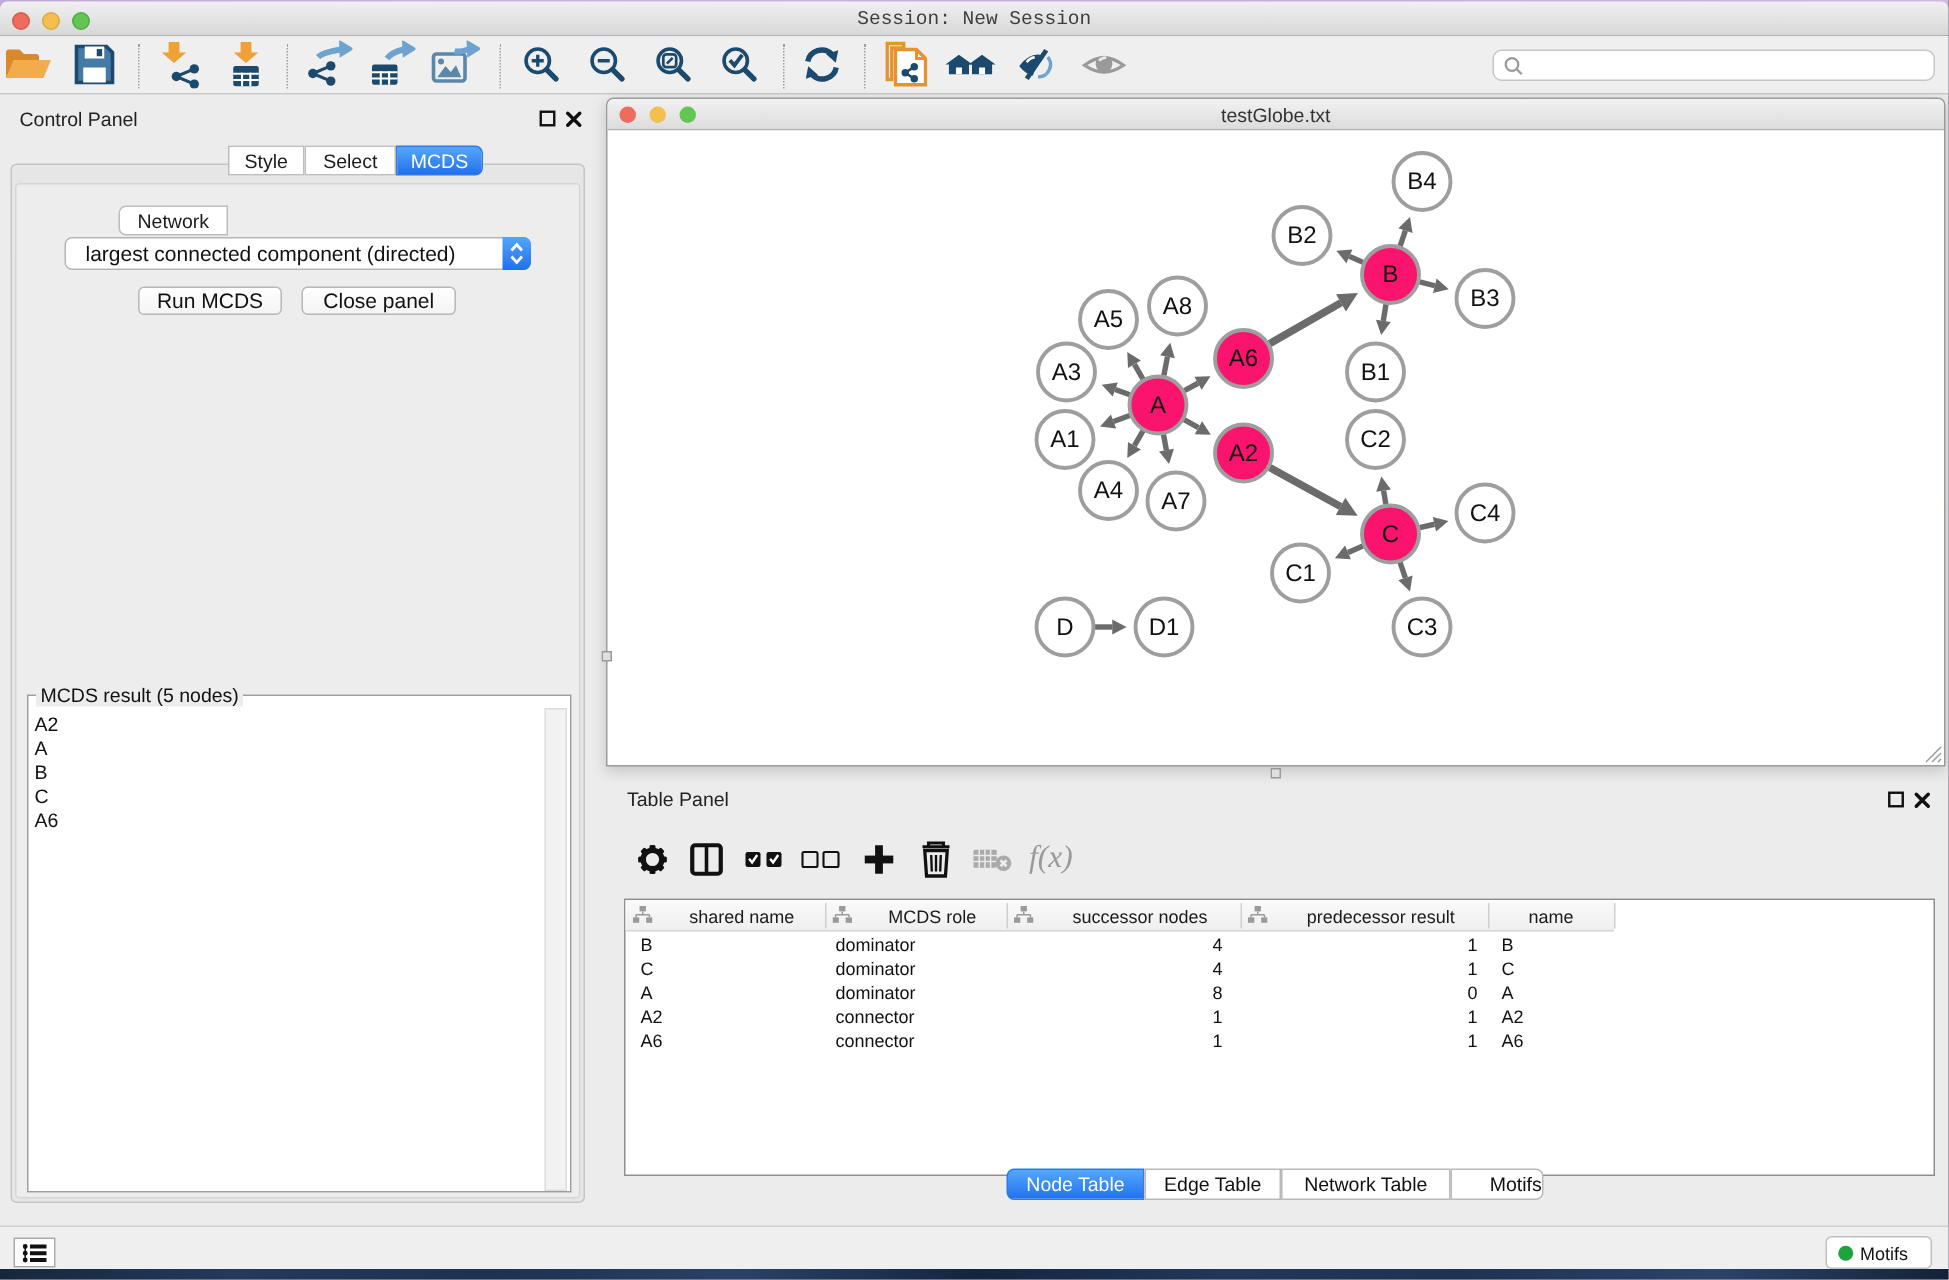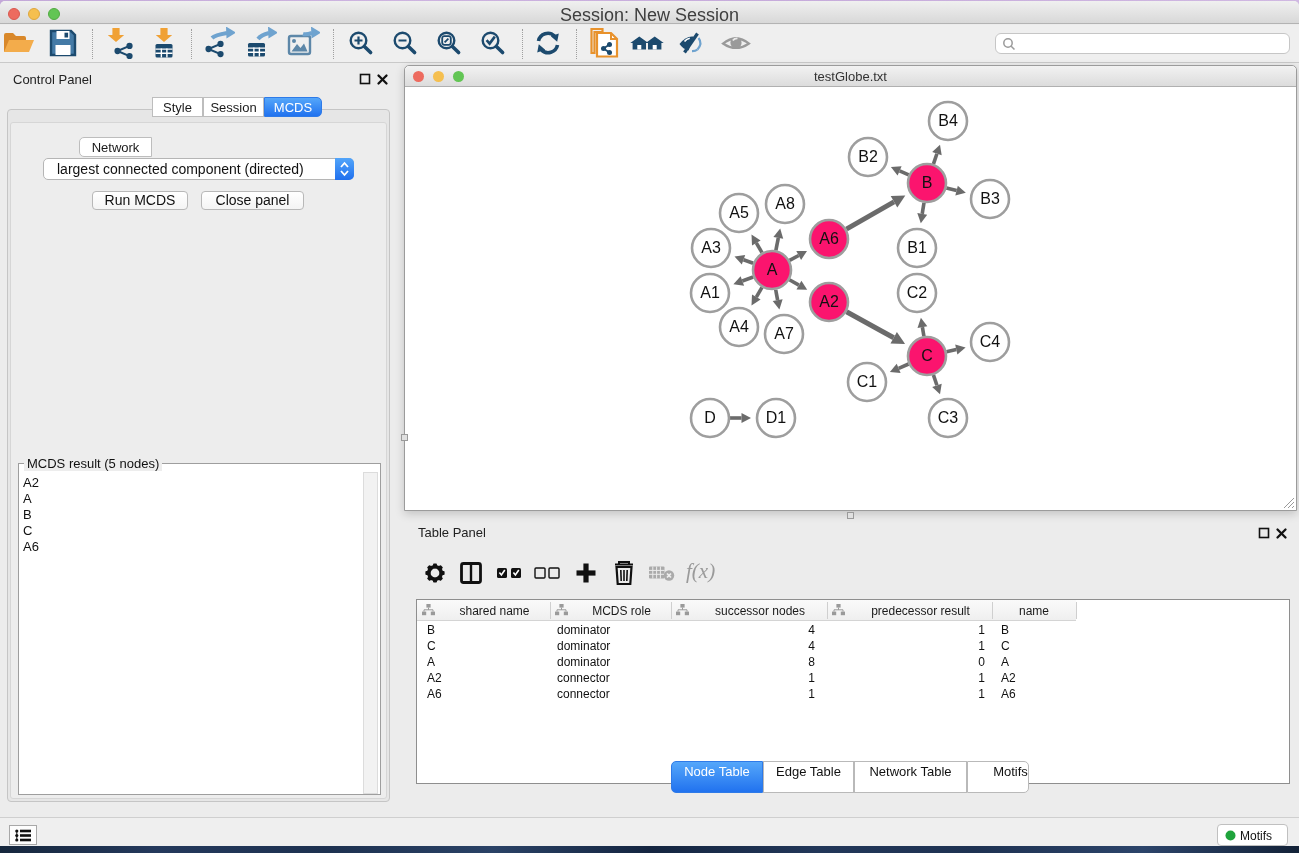--- a/index.html
+++ b/index.html
@@ -5,21 +5,21 @@
 body { font-family:"Liberation Sans",sans-serif; background:#10131c; position:relative; }
 #desk { position:absolute; left:0; top:0; width:1299px; height:853px;
   background:linear-gradient(90deg,#c3a8d8,#cdb4e0 30%,#c6abdb 60%,#d0b8e2); }
 #deskbot { position:absolute; left:0; top:846px; width:1299px; height:7px;
   background:linear-gradient(90deg,#16273d,#24395c 12%,#1d3150 25%,#2a4266 38%,#142540 50%,#223759 63%,#1e3252 75%,#2c446a 88%,#132238); }
 #app { position:absolute; left:0; top:1px; width:1299px; height:845px; background:#ececec;
   border-radius:5px 5px 0 0; overflow:hidden; }
 #titlebar { position:absolute; left:0; top:0; width:1299px; height:23px;
   background:linear-gradient(#f0f0f0,#d8d8d8); border-bottom:1px solid #b3b3b3; border-radius:5px 5px 0 0; }
 .tl { position:absolute; top:7px; width:12px; height:12px; border-radius:50%; }
-#titlebar .t { position:absolute; width:100%; text-align:center; top:4px; font-size:18px; color:#3e3e3e; }
+#titlebar .t { position:absolute; width:100%; text-align:center; top:4px; font-size:13px; color:#3e3e3e;font-family:Liberation Mono, monospace; }
 #toolbar { position:absolute; left:0; top:24px; width:1299px; height:38px; background:#efefef;
   border-bottom:1px solid #c9c9c9; }
 .tsep { position:absolute; top:4px; height:30px; border-left:1px dotted #9f9f9f; }
 #search { position:absolute; left:995px; top:8px; width:295px; height:21px; background:#fff;
   border:1px solid #c6c6c6; border-radius:6px; }
 
 #cp-title { position:absolute; left:13px; top:71px; font-size:13px; color:#222; }
 .wbtn { position:absolute; font-size:12px; color:#111; }
 .tab { position:absolute; top:96px; height:20px; z-index:5; background:#fff; border:1px solid #bdbdbd;
   font-size:13px; color:#1a1a1a; text-align:center; line-height:19px; }
@@ -53,21 +53,21 @@
 
 #tp-title { position:absolute; left:418px; top:524px; font-size:13px; color:#222; }
 #tablebox { position:absolute; left:416px; top:598px; width:874px; height:185px;
   border:1px solid #8e8e8e; background:#fff; }
 #thead { position:absolute; left:0; top:0; width:659px; height:21px;
   background:linear-gradient(#fafafa,#efefef); border-bottom:1px solid #d4d4d4; }
 .th { position:absolute; top:4px; font-size:12px; color:#1a1a1a; }
 .hsep { position:absolute; top:2px; height:17px; border-left:1px solid #cfcfcf; }
 .td { position:absolute; font-size:12px; color:#111; height:16px; line-height:16px; }
 
-.btab { position:absolute; top:760px; height:32px; background:#fff; border:1px solid #b9b9b9;
+.btab { position:absolute; top:778px; height:21px; background:#fff; border:1px solid #b9b9b9;
   font-size:13px; color:#111; text-align:center; line-height:20px; }
 .btab.sel { background:linear-gradient(#55a7fa,#2172ef); color:#fff; border-color:#2e7ae8; }
 
 #statusbar { position:absolute; left:0; top:816px; width:1299px; height:29px; background:#efefef;
   border-top:1px solid #cfcfcf; }
 #memybtn { position:absolute; left:1217px; top:6px; width:71px; height:22px; background:#fff;
   border:1px solid #c0c0c0; border-radius:4px; font-size:12px; color:#111; }
 </style></head>
 <body>
 <div id="desk"></div>
@@ -218,21 +218,21 @@
     </svg>
   <svg class="wbtn" style="left:376px;top:72px" width="13" height="13" viewBox="0 0 13 13">
       <g stroke="#111" stroke-width="2.3" stroke-linecap="round">
         <line x1="2.5" y1="2.5" x2="10.5" y2="10.5"></line>
         <line x1="10.5" y1="2.5" x2="2.5" y2="10.5"></line>
       </g>
     </svg>
 
   <div class="tab" style="left:79px;width:73px;border-radius:5px 0 0 5px;margin-top:40px;">Network</div>
   <div class="tab" style="left:152px;width:51px;">Style</div>
-  <div class="tab" style="left:203px;width:61px;">Session</div>
+  <div class="tab" style="left:203px;width:61px;">Select</div>
   <div class="tab sel" style="left:264px;width:58px;border-radius:0 5px 5px 0;">MCDS</div>
 
   <div id="cp-outer"></div>
   <div id="cp-inner"></div>
   <div id="dropdown">largest connected component (directed)
     <div id="dd-step"><svg width="19" height="22" viewBox="0 0 19 22">
           <path d="M6,9 L9.5,5 L13,9" fill="none" stroke="#fff" stroke-width="1.8"></path>
           <path d="M6,13 L9.5,17 L13,13" fill="none" stroke="#fff" stroke-width="1.8"></path>
         </svg></div>
   </div>

